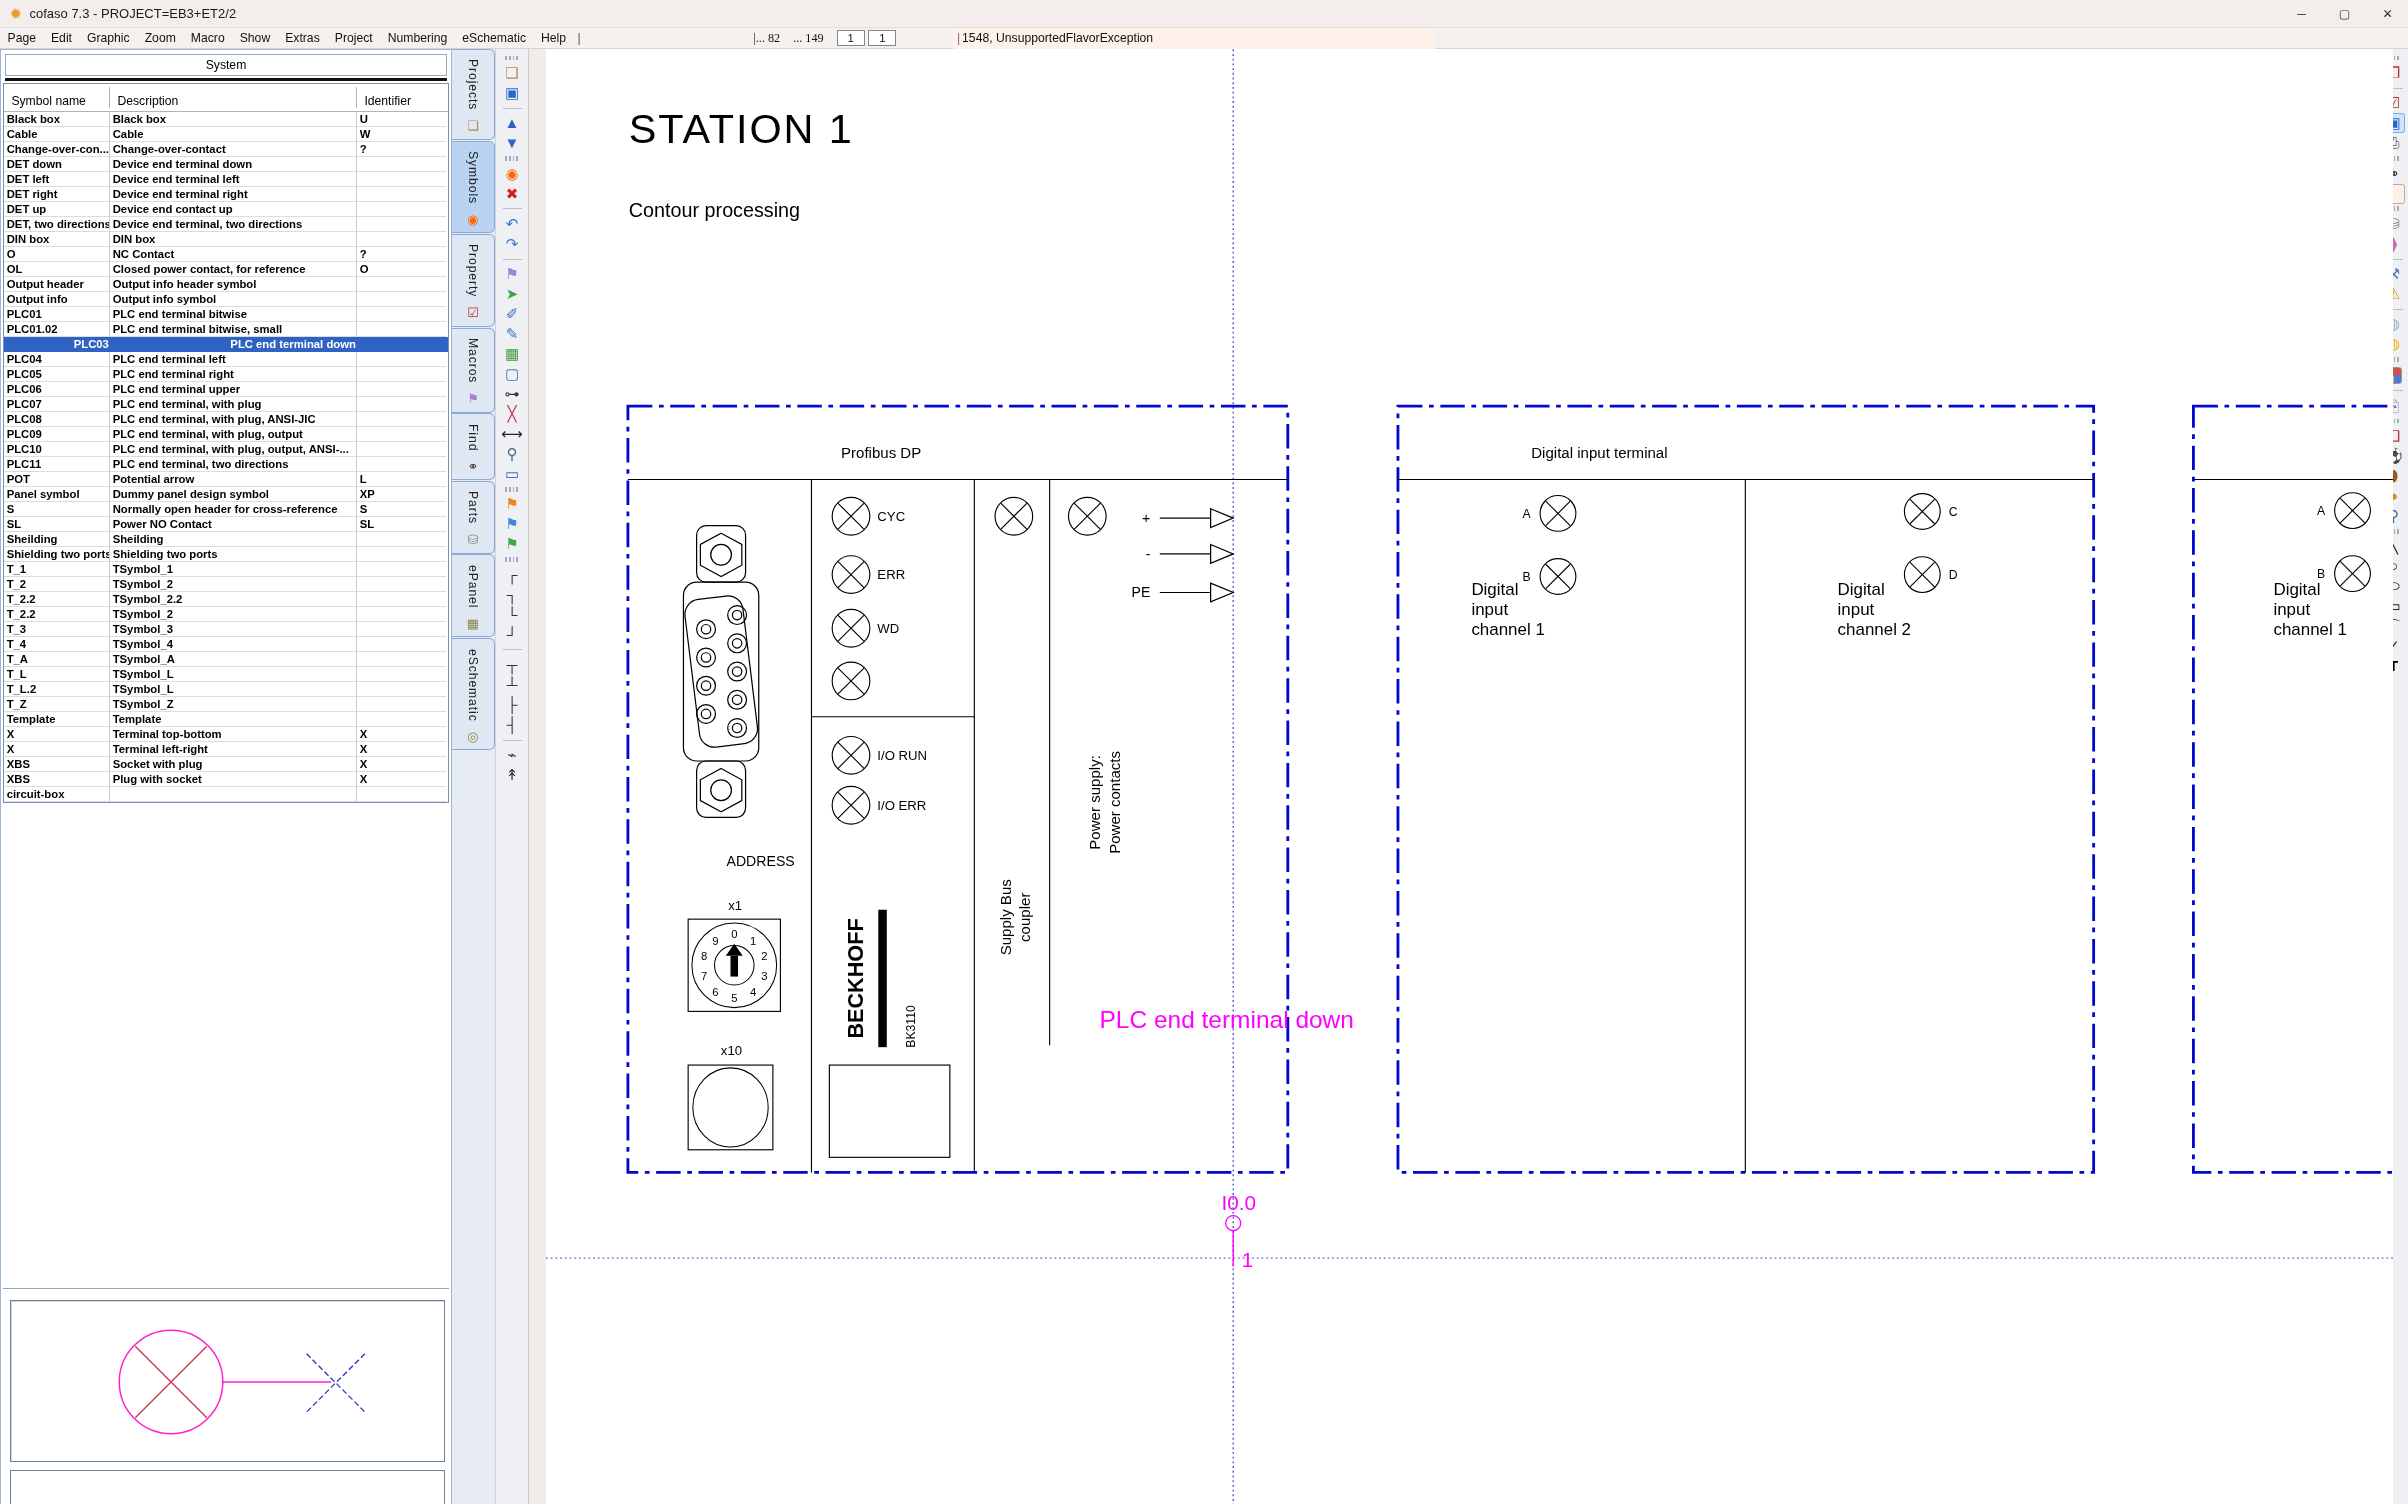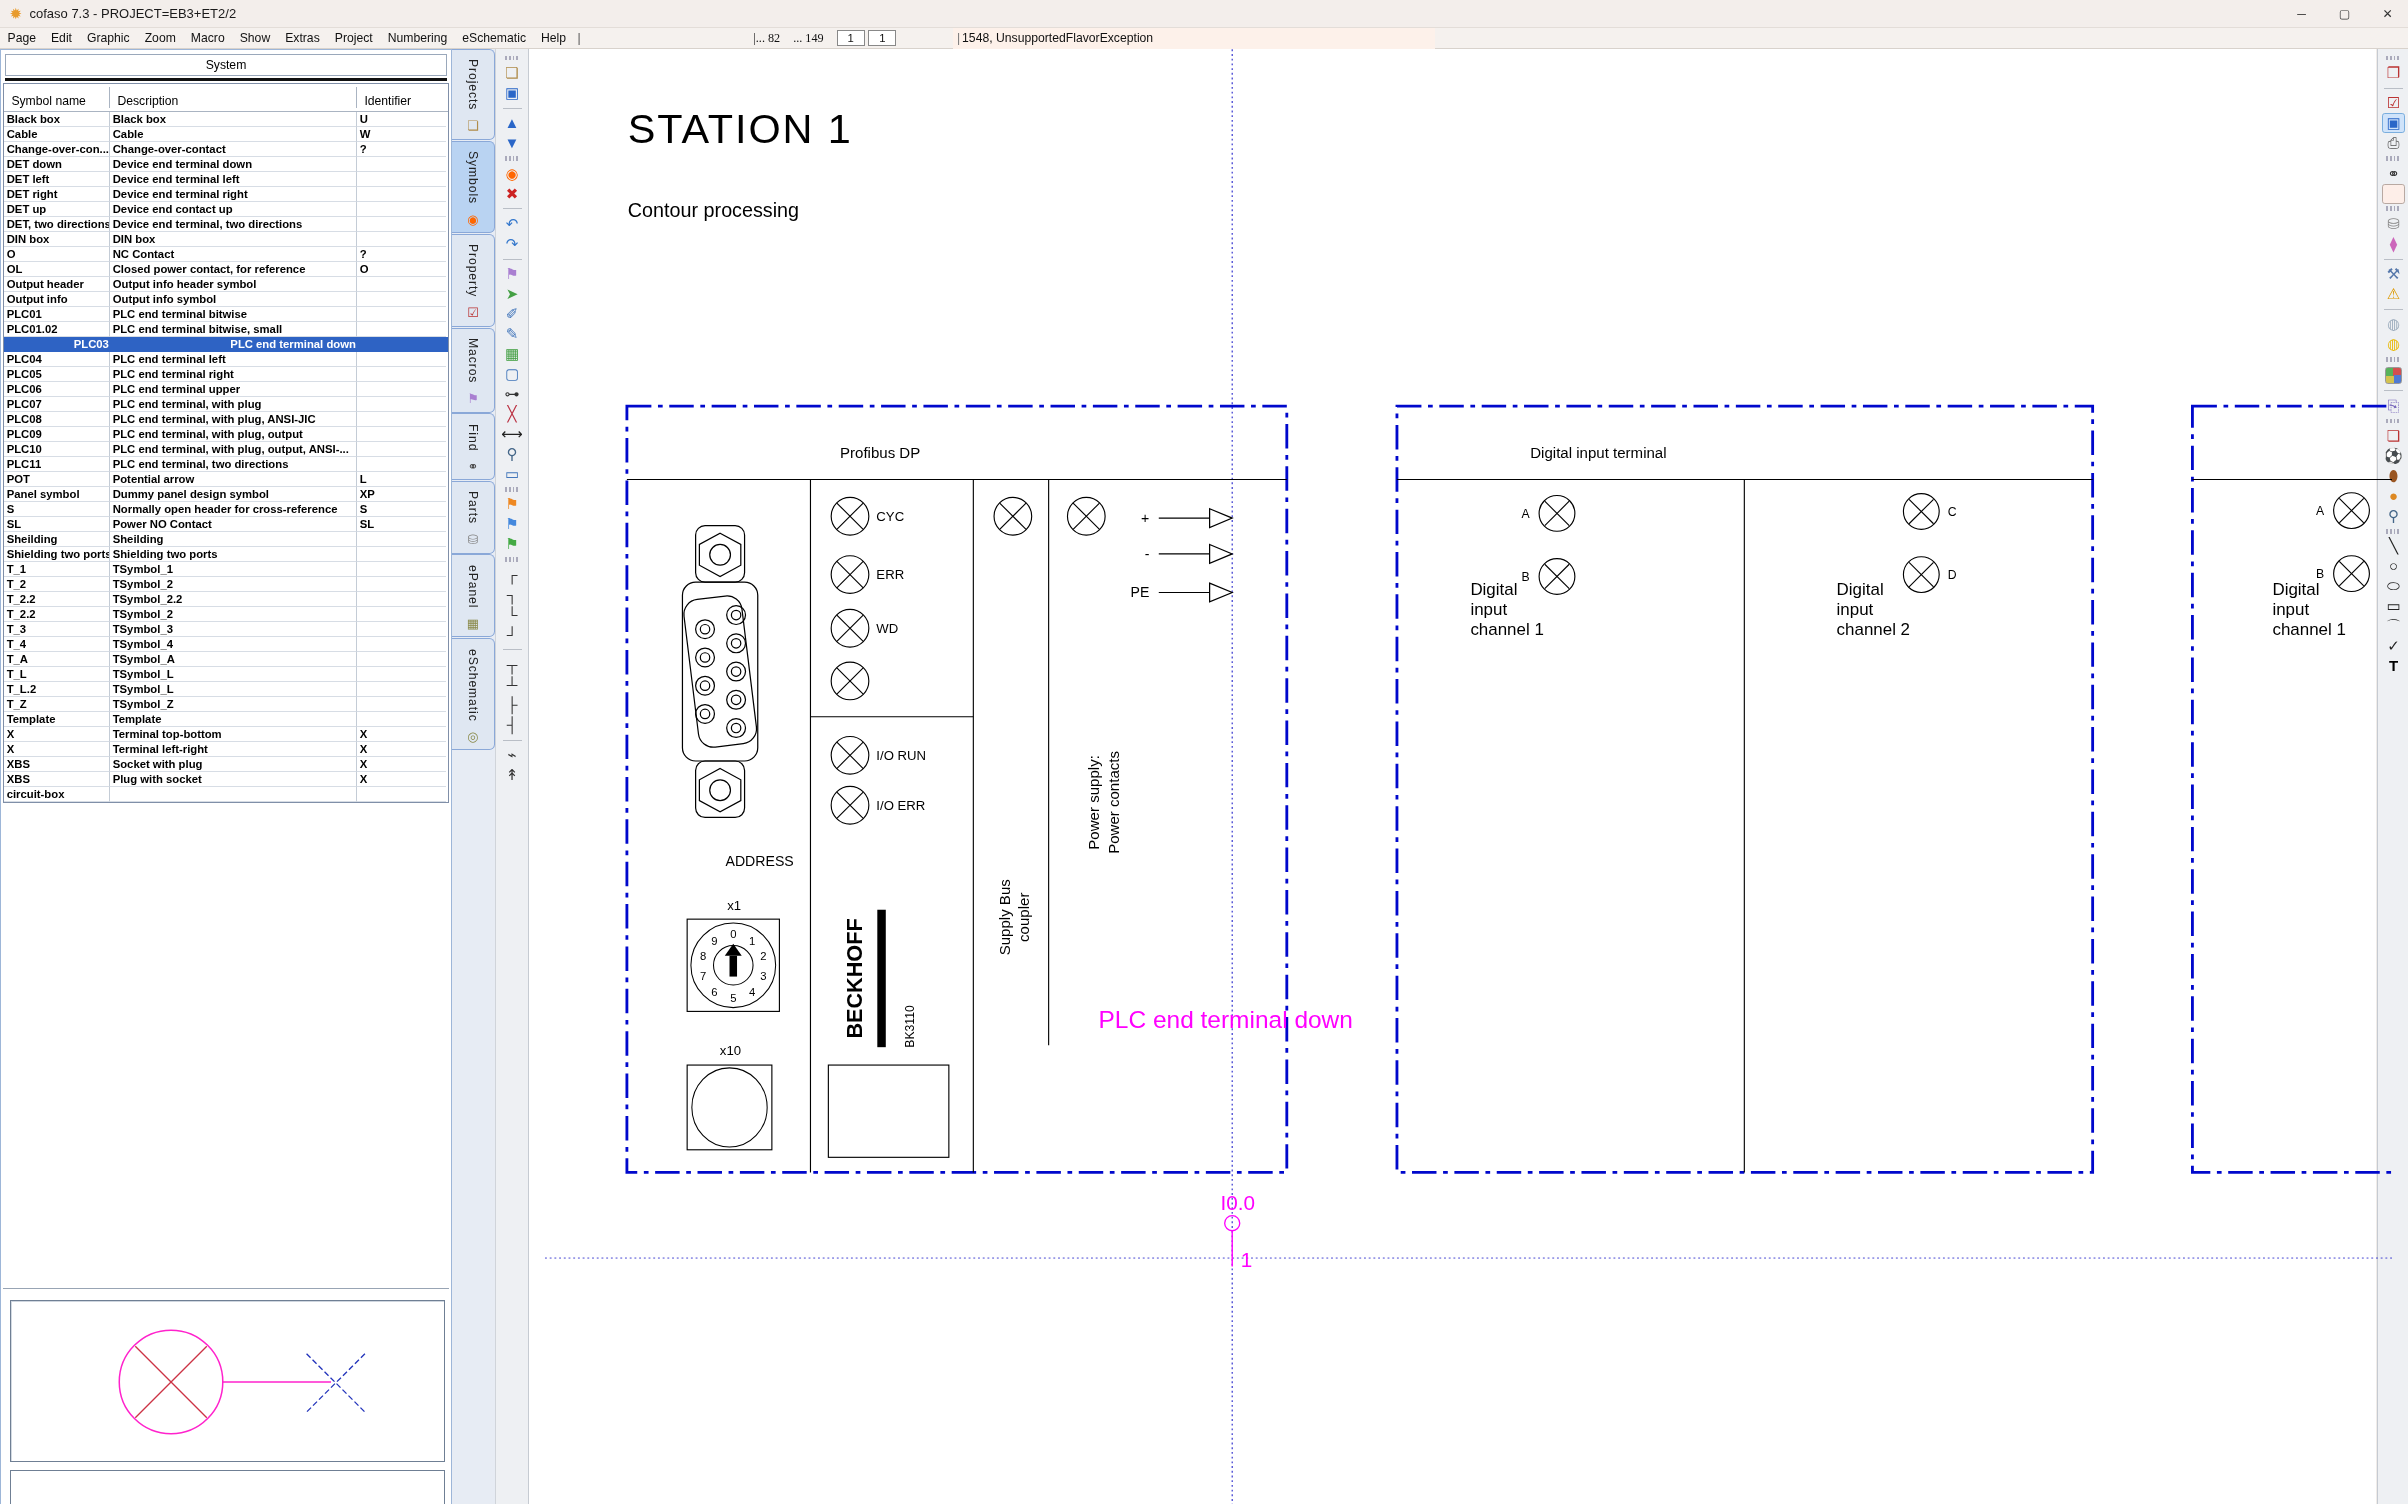--- a/index.html
+++ b/index.html
@@ -72,21 +72,21 @@
   .tbi { width:22.6px; height:20px; font-size:15px; line-height:20px; text-align:center; border-radius:2.8px; }
   .tbi.active { background:#cfe3fa; border:0.9px solid #7aaede; line-height:18px; }
   .tbi.swatch { background:#fdeee8; border:0.9px solid #b8a9a2; }
   .tbi.palette { background:conic-gradient(#d34f4f 0 25%, #4f7ad3 0 50%, #d3c24f 0 75%, #57b25a 0 100%);
                  border:0.9px solid #999; width:17px; height:17px; margin:1.9px 0; }
   .tbsep { width:19px; height:0.9px; background:#b9bec6; margin:4.7px 0; }
   .tbgrip { width:15px; height:4.7px; margin:2.8px 0;
             background:repeating-linear-gradient(90deg,#aab 0 1.9px,transparent 1.9px 3.8px); }
 
   
-  .canvas { position:absolute; left:529px; top:49px; width:1847px; height:1456px; background:#fff;padding-left:16px; }
+  .canvas { position:absolute; left:546px; top:49px; width:1847px; height:1456px; background:#fff; }
   svg text { font-family:"Liberation Sans", sans-serif; }
 </style>
 </head>
 <body>
 
 <div class="titlebar">
   <span class="app-icon">✹</span>
   <span class="title-text">cofaso 7.3 - PROJECT=EB3+ET2/2</span>
   <div class="win-controls">
     <span class="win-btn">─</span>

